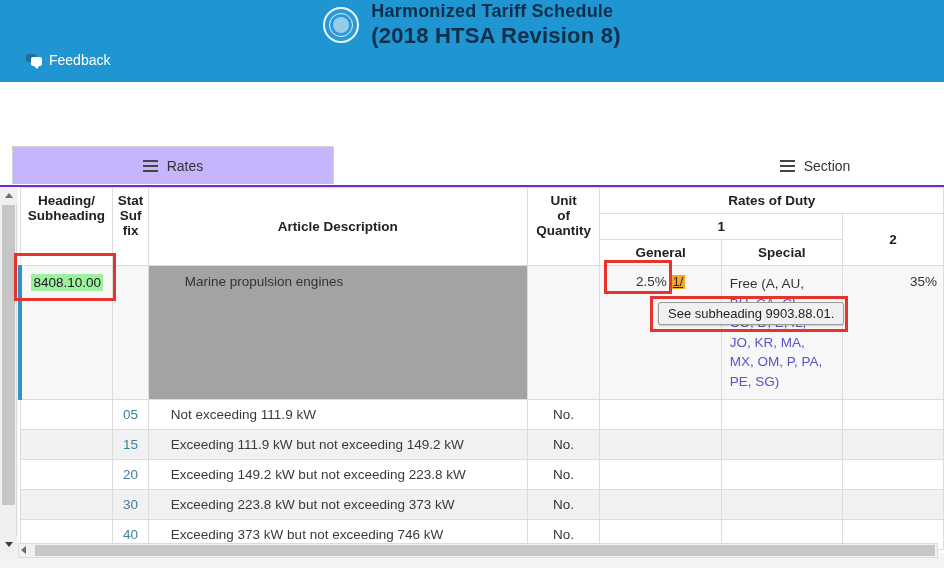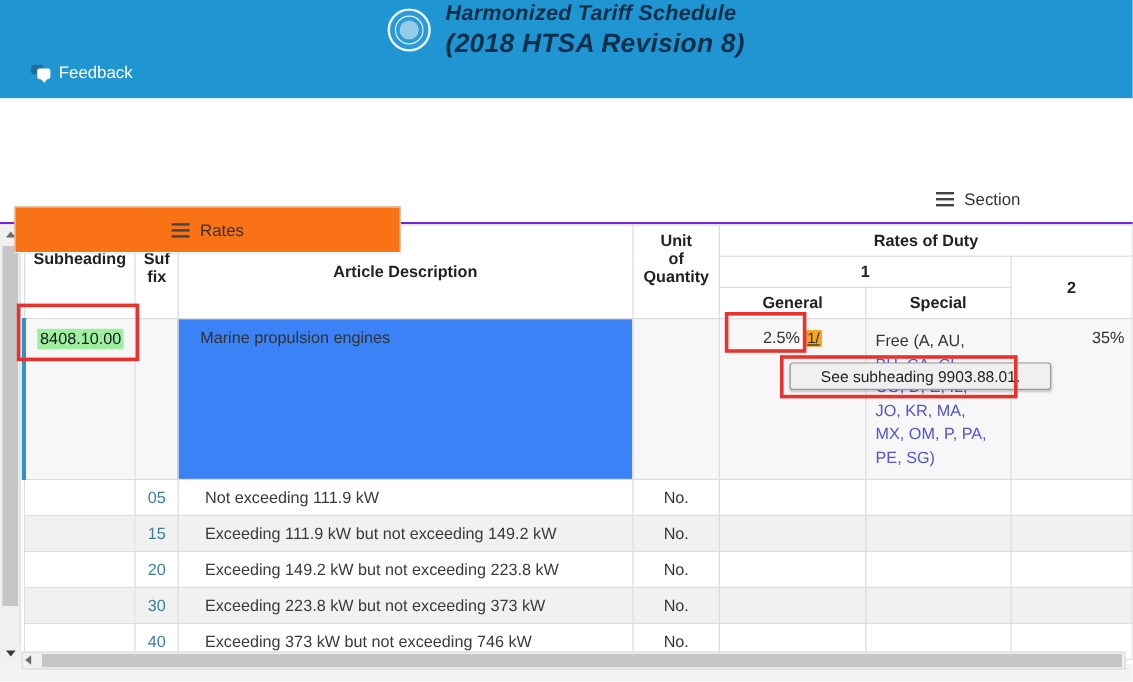--- a/index.html
+++ b/index.html
@@ -13,21 +13,20 @@
 
   
   .header {
     position: absolute; left: 0; top: 0; width: 944px; height: 82px;
     background: #1f95d1;
   }
   .brand {
     position: absolute; left: 0; top: 0; width: 944px; height: 50px;
     display: flex; align-items: center; justify-content: center;
     gap: 12px;
-    font-style: italic;
   }
   .seal {
     width: 36px; height: 36px; border-radius: 50%;
     background: #2c9ad6;
     border: 2px solid #eaf6fc;
     position: relative; flex: 0 0 auto;
     display: flex; align-items: center; justify-content: center;
   }
   .seal::before {
     content: ""; position: absolute;
@@ -136,21 +135,21 @@
     position: absolute; left: 0; top: 146px; width: 944px; height: 39px;
     background: #ffffff;
   }
   .tab {
     position: absolute; top: 0; height: 39px;
     display: flex; align-items: center; justify-content: center;
     gap: 9px; font-size: 14px; color: #333333; cursor: pointer;
   }
   .tab.active {
     border: 1px solid #d2d2d2; border-bottom: 1px solid #ffffff;
-    background: #f97316; z-index: 3; margin-top: 26px;
+    background: #c4b5fd; z-index: 3;
   }
   .tab-rates { left: 12px; width: 322px; }
   .tab-chapter { left: 370px; width: 250px; }
   .tab-section { left: 700px; width: 230px; }
   .lines-icon { width: 15px; height: 12px; position: relative; flex: 0 0 auto; }
   .lines-icon i {
     position: absolute; left: 0; height: 2px; background: #444444; display: block;
   }
   .lines-icon i:nth-child(1) { top: 0; width: 15px; }
   .lines-icon i:nth-child(2) { top: 5px; width: 15px; }
@@ -214,21 +213,21 @@
     background: #f7f7f7; position: relative;
   }
   td.cell-head.first { border-left: 4px solid #2e93c8; }
   .hts-code {
     display: inline-block; background: #9cf0a0; color: #1a1a1a;
     font-size: 13.5px; padding: 1px 2px;
   }
   td.cell-stat {
     text-align: center; color: #3f7f9a; padding: 8px 4px; background: #f7f7f7;
   }
-  td.cell-desc { padding: 8px 10px 8px 18px; color: #3a3a3a; background: #3b82f6; }
+  td.cell-desc { padding: 8px 10px 8px 36px; color: #3a3a3a; background: #a3a3a3; }
   td.cell-unit { text-align: center; padding: 8px 4px; background: #f7f7f7; }
   td.cell-gen  { text-align: center; padding: 8px 4px; background: #f7f7f7; }
   td.cell-spec { padding: 8px 8px; background: #f7f7f7; line-height: 1.45; }
   td.cell-col2 { text-align: right; padding: 8px 6px; background: #f7f7f7; }
 
   tr.sub td { background: #ffffff; padding: 7px 4px; }
   tr.sub.alt td { background: #f1f1f1; }
   tr.sub td.cell-stat { color: #3f7f9a; text-align: center; }
   tr.sub td.cell-desc { text-align: left; padding-left: 22px; color: #3a3a3a; }
   tr.sub td.cell-unit { text-align: center; }
@@ -246,21 +245,21 @@
     pointer-events: none; z-index: 40;
   }
   .anno-code    { left: 14px; top: 253px;  width: 102px; height: 48px; }
   .anno-general { left: 604px; top: 260px; width: 68px;  height: 34px; }
   .anno-tooltip { left: 650px; top: 296px; width: 198px; height: 36px; }
 
   
   .tooltip {
     position: absolute; left: 658px; top: 302px;
     background: #f0f0f0; border: 1px solid #9a9a9a;
-    border-radius: 3px; padding: 3px 25px;
+    border-radius: 3px; padding: 3px 9px;
     font-size: 13px; color: #1f1f1f; white-space: nowrap;
     box-shadow: 0 1px 2px rgba(0,0,0,.2); z-index: 35;
   }
 
   
   .hscroll {
     position: absolute; left: 18px; bottom: 10px; width: 920px; height: 15px;
     background: #f0f0f0; border: 1px solid #dcdcdc;
   }
   .hthumb {

